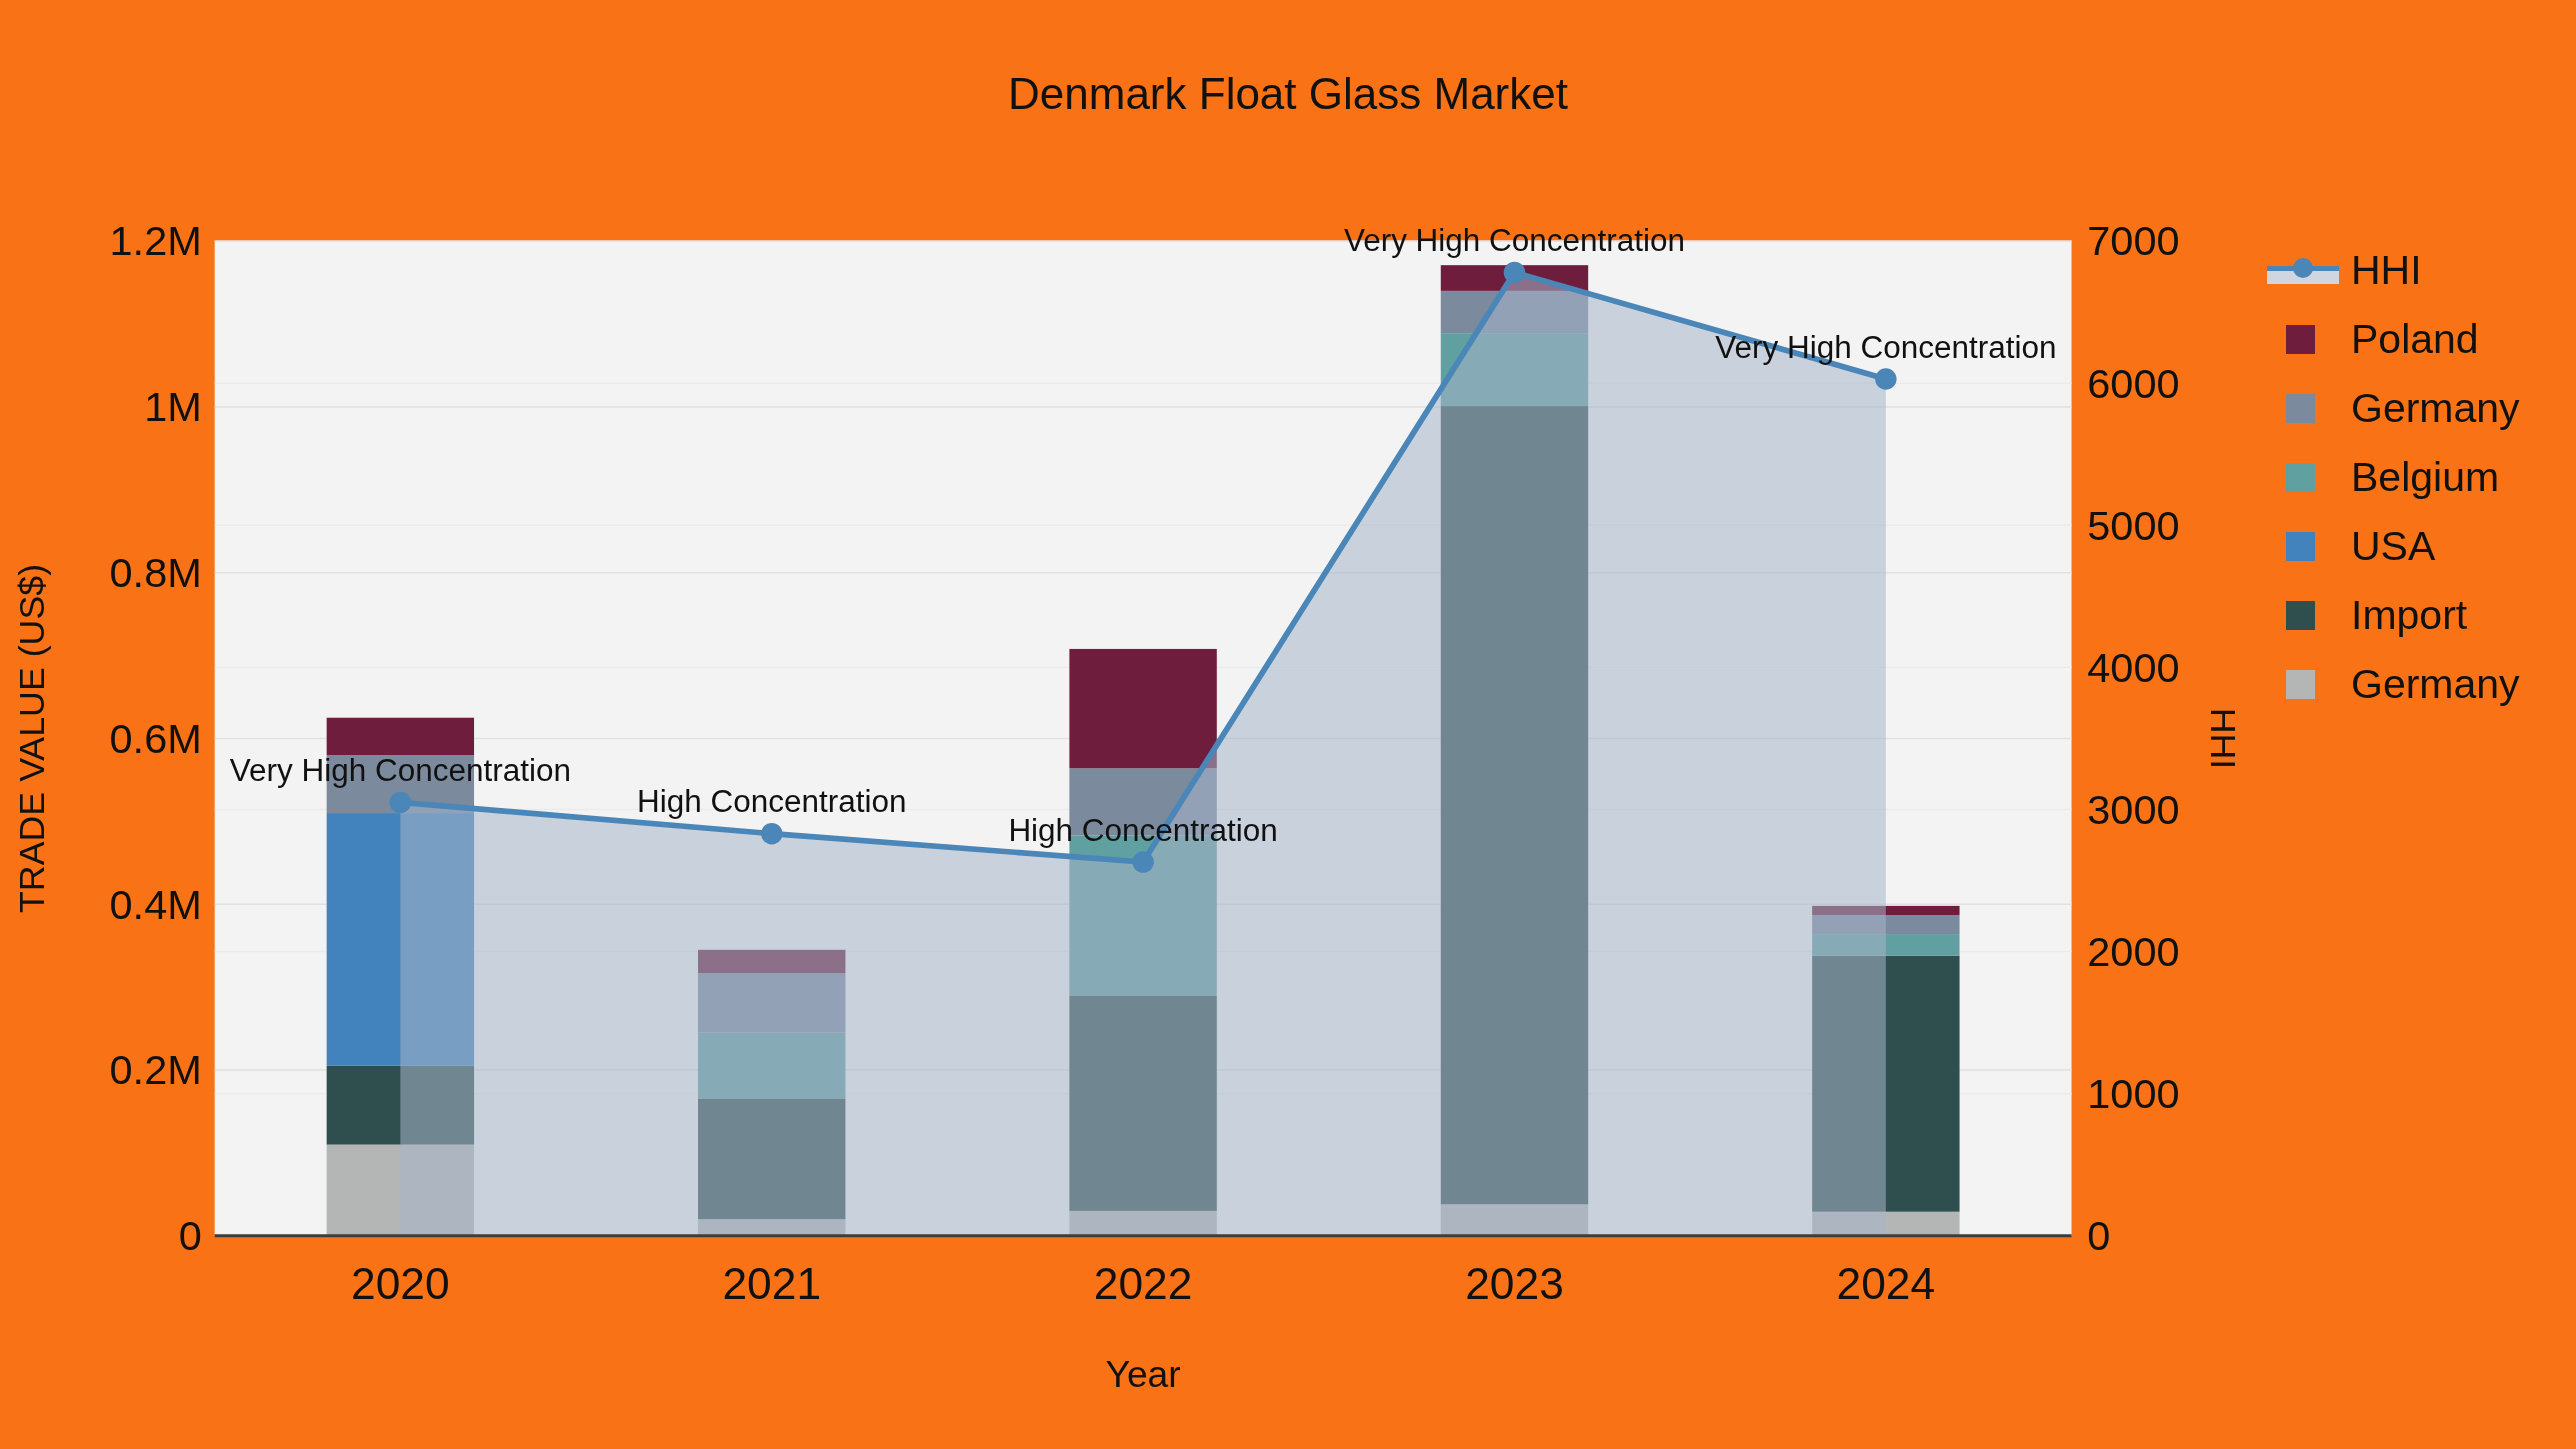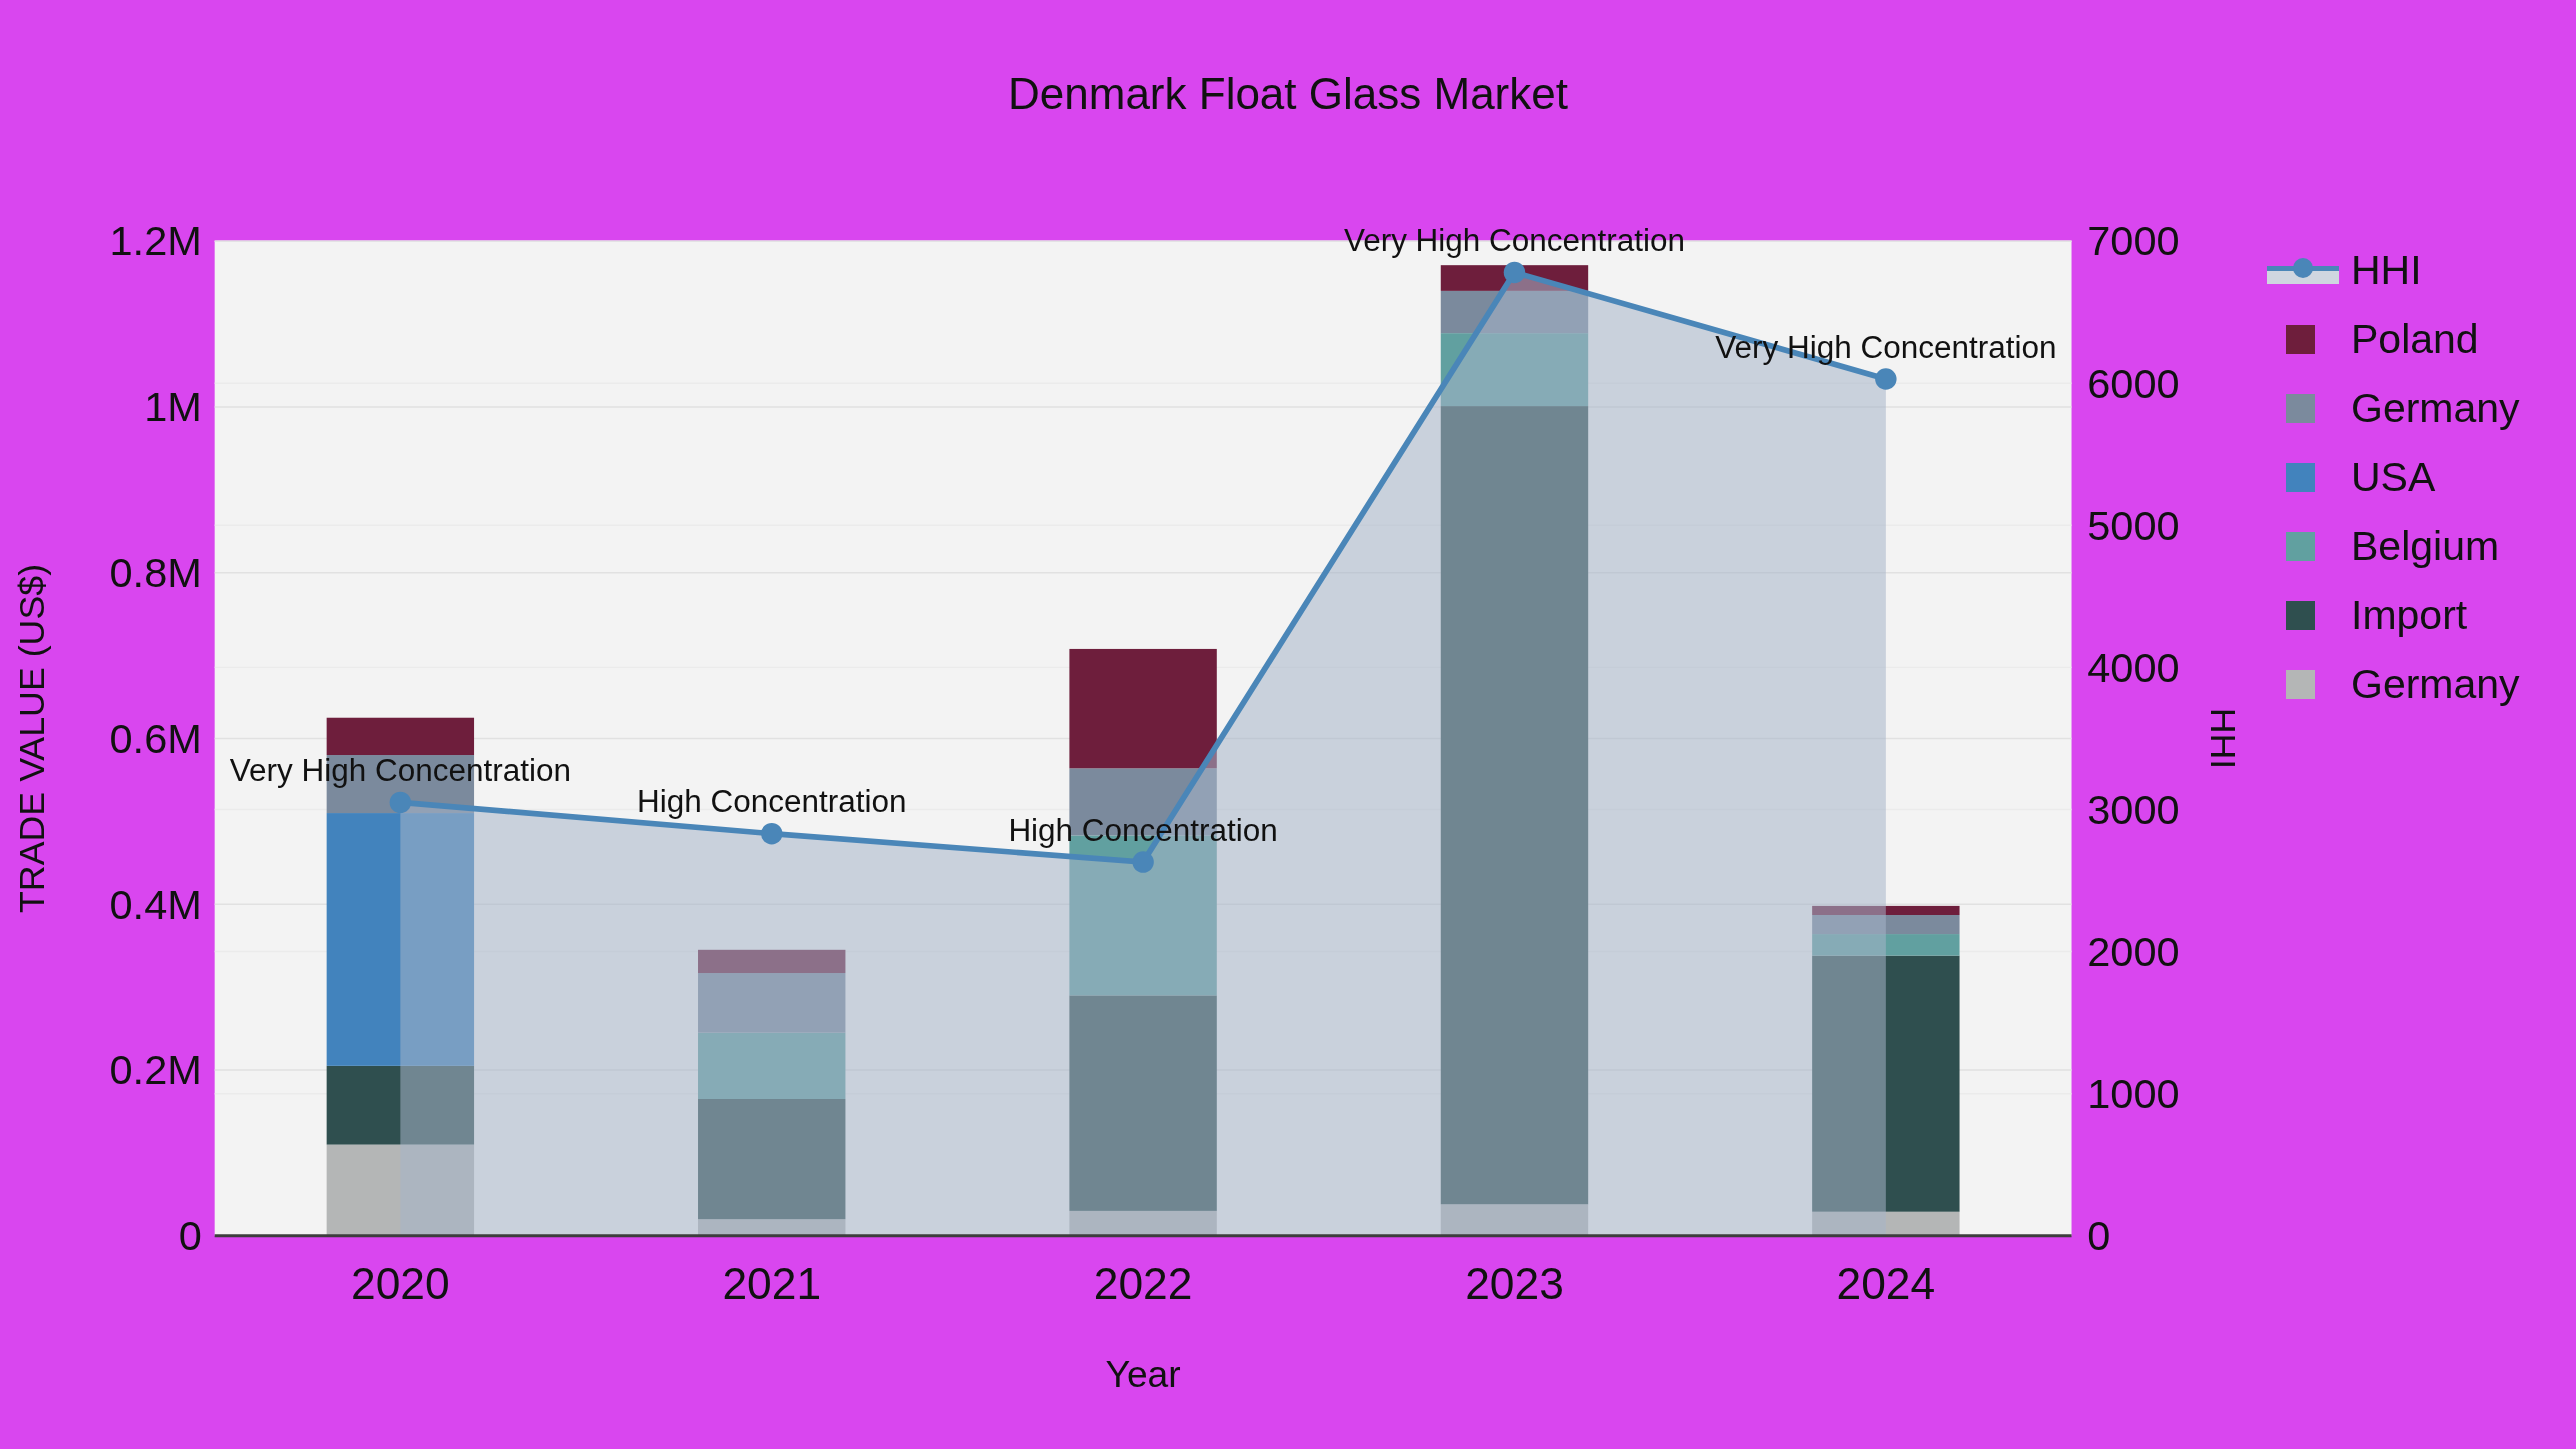--- a/index.html
+++ b/index.html
@@ -1,17 +1,17 @@
 <!DOCTYPE html>
 <html style="font-size:11.4px"><head>
 <meta charset="utf-8">
 <style>
   html,body{margin:0;padding:0;background:#ffffff;}
   body{width:2576px;height:1449px;font-family:"Liberation Sans",sans-serif;}
-  .figure{position:relative;width:2576px;height:1449px;background:#d946ef;overflow:hidden;}
+  .figure{position:relative;width:2576px;height:1449px;background:#f97316;overflow:hidden;}
   .title-block{position:absolute;top:62px;left:0;width:2576px;text-align:center;color:#111;}
   .title-line{font-size:44px;line-height:64px;}
   #plot-svg{position:absolute;left:0;top:0;}
   .legend{position:absolute;left:2267px;top:236px;display:flex;flex-direction:column;}
   .legend-item{display:flex;align-items:center;height:69px;cursor:pointer;}
   .sw-wrap{width:74px;display:flex;align-items:center;}
   .sw-square{width:29px;height:29px;margin-left:19.3px;}
   .sw-line{position:relative;width:72px;height:30px;margin-left:0;}
   .sw-line .band{position:absolute;left:0;right:0;top:13px;height:15.7px;background:#cfd6e0;}
   .sw-line .strk{position:absolute;left:0;right:0;top:10px;height:5.7px;background:#4a86b8;}
@@ -126,29 +126,29 @@
       <span class="legend-label">Poland</span>
     </div>
     <div class="legend-item">
       <span class="sw-wrap">
           <span class="sw-square" style="background: rgb(123, 138, 157);"></span>
         </span>
       <span class="legend-label">Germany</span>
     </div>
     <div class="legend-item">
       <span class="sw-wrap">
+          <span class="sw-square" style="background: rgb(97, 160, 160);"></span>
+        </span>
+      <span class="legend-label">Belgium</span>
+    </div>
+    <div class="legend-item">
+      <span class="sw-wrap">
           <span class="sw-square" style="background: rgb(66, 131, 189);"></span>
         </span>
       <span class="legend-label">USA</span>
-    </div>
-    <div class="legend-item">
-      <span class="sw-wrap">
-          <span class="sw-square" style="background: rgb(97, 160, 160);"></span>
-        </span>
-      <span class="legend-label">Belgium</span>
     </div>
     <div class="legend-item">
       <span class="sw-wrap">
           <span class="sw-square" style="background: rgb(47, 79, 79);"></span>
         </span>
       <span class="legend-label">Import</span>
     </div>
     <div class="legend-item">
       <span class="sw-wrap">
           <span class="sw-square" style="background: rgb(180, 182, 182);"></span>

